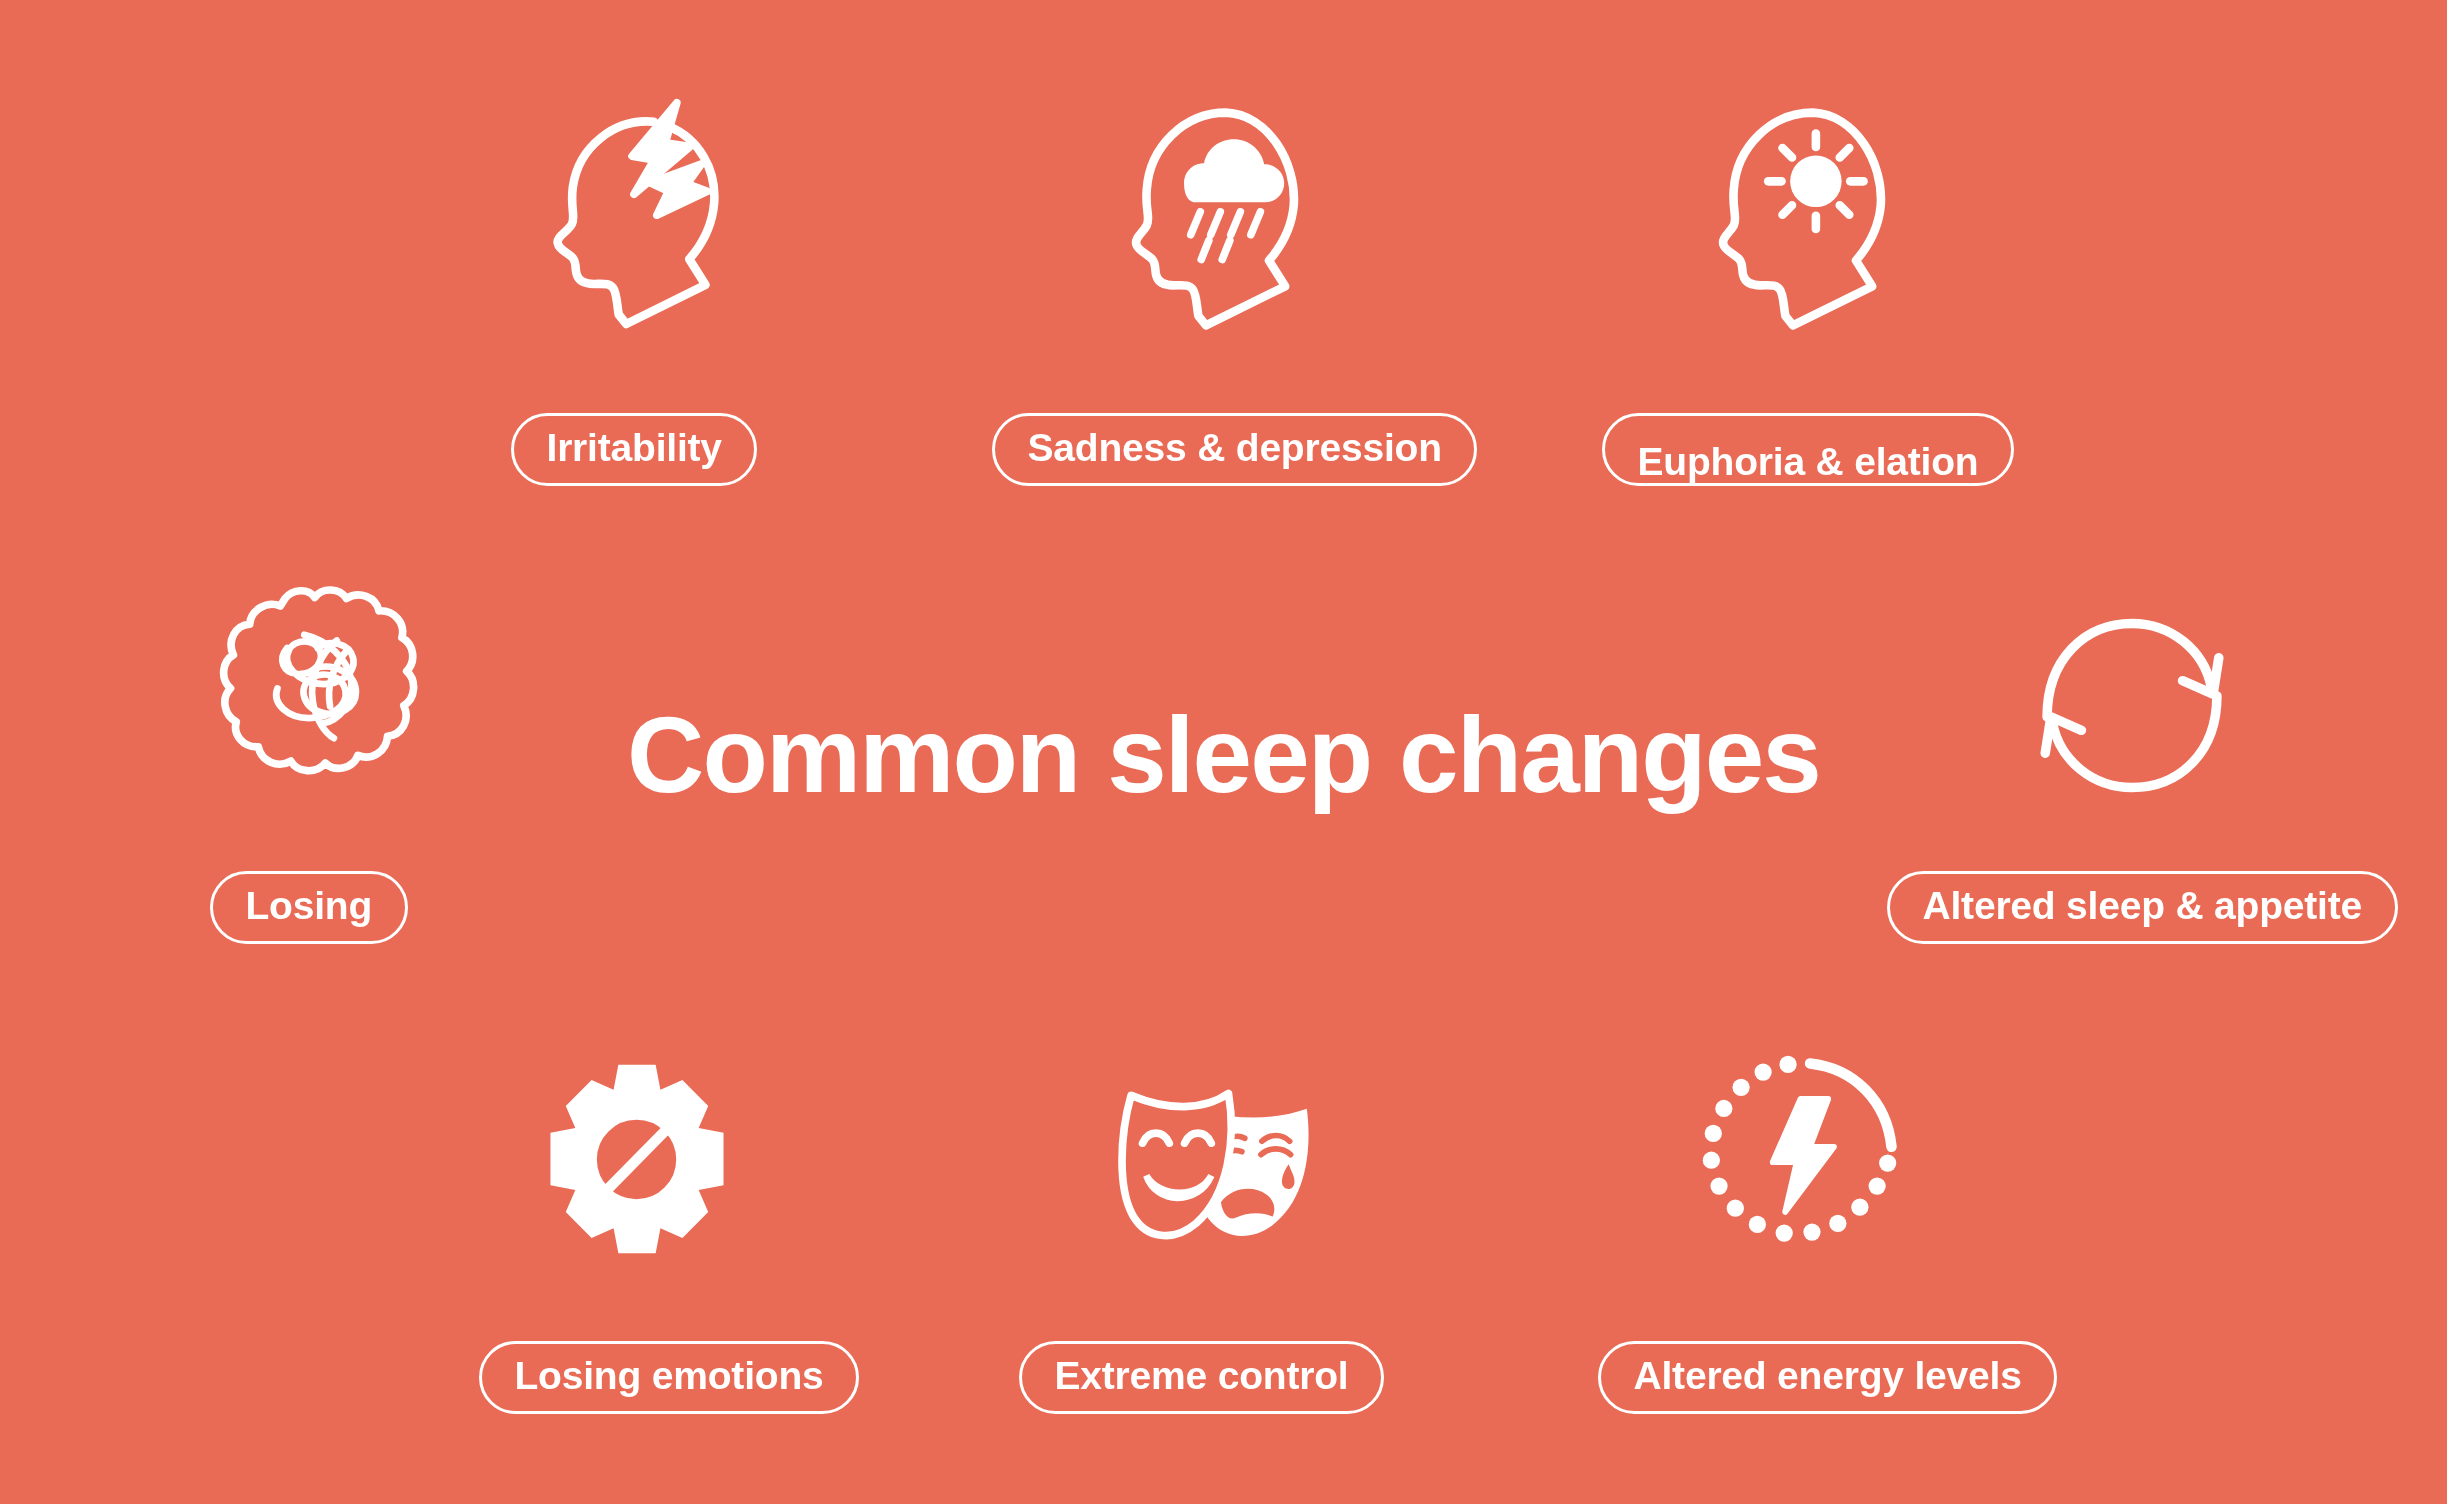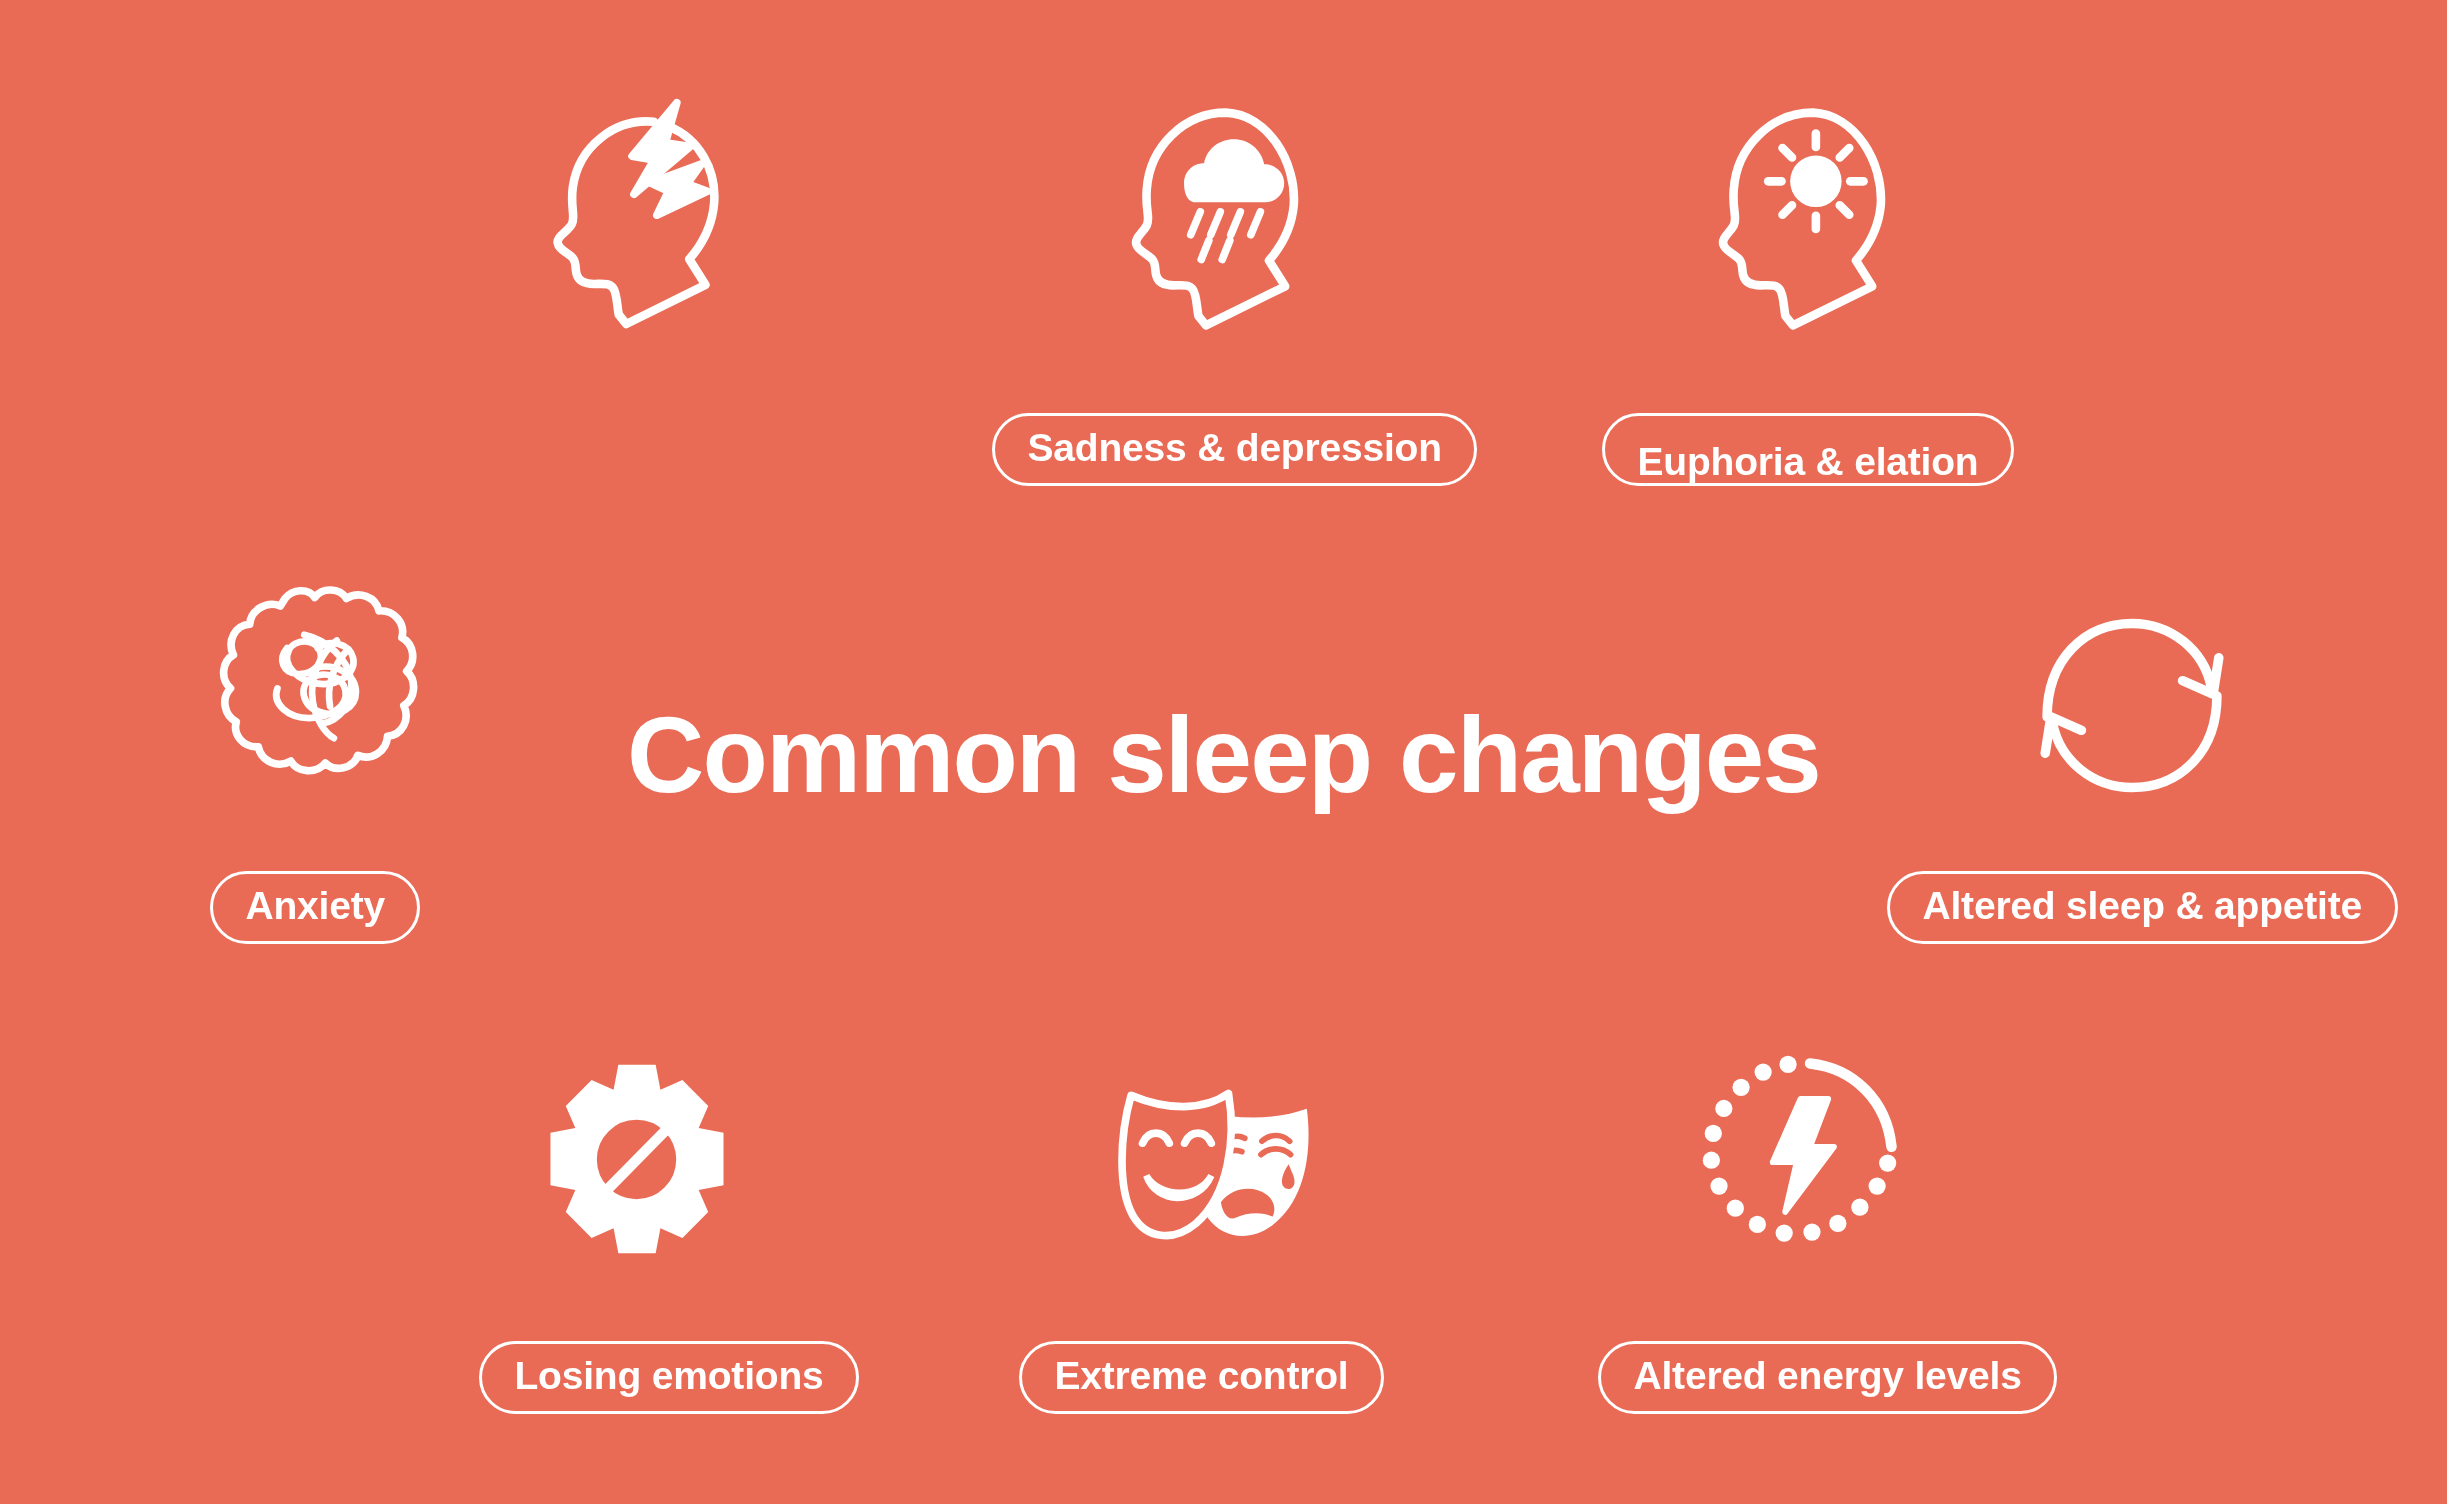--- a/index.html
+++ b/index.html
@@ -71,20 +71,23 @@
                C19 147 7 152 8 159 C9 166 20 170 24 175
                C28 180 26 186 28 192 C30 199 37 202 46 202
                C57 202 62 201 66 206 C70 211 70 222 72 234
                L80 244 L163 203 L146 176
                C160 160 170 140 172 118 C175 82 156 50 125 37"></path>
       <path d="M133 12 L86 68 L109 72 L88 108 L147 58 L121 54 Z" fill="#ffffff" stroke-width="8"></path>
       <path d="M159 76 L105 96 L124 105 L112 130 L165 105 L144 97 Z" fill="#ffffff" stroke-width="8"></path>
     </svg>
   </div>
 
+  <div class="pill" style="left:511px; top:413px;">
+    <span>Irritability</span>
+  </div>
 
   <div class="icon" style="left:1138px; top:105px; width:177px; height:229px;">
     <svg viewBox="0 0 185 240" fill="none" stroke="#ffffff" stroke-width="9" stroke-linecap="round" stroke-linejoin="round">
       <path d="M92 8 C48 8 12 44 9 88 C7 110 13 118 9 126
                C5 134 -4 139 -2 146 C0 153 11 157 15 162
                C19 167 17 173 19 179 C21 186 28 189 37 189
                C48 189 53 188 57 193 C61 198 61 209 63 221
                L71 231 L154 190 L137 163
                C151 147 161 127 163 105 C166 60 136 10 92 8 Z"></path>
       <g fill="#ffffff" stroke="none">
@@ -153,21 +156,21 @@
                  C130 96 112 89 98 97 C83 106 88 127 107 133
                  C126 139 144 128 144 112 C144 94 124 82 104 86"></path>
         <path d="M90 52 C113 57 136 77 139 100 C142 123 127 142 108 145"></path>
         <path d="M124 58 C106 72 95 98 99 122 C102 141 112 155 121 160"></path>
         <path d="M135 68 C120 84 113 106 117 127"></path>
       </g>
     </svg>
   </div>
 
   <div class="pill" style="left:210px; top:871px;">
-    <span>Anxiety</span>
+    <span>Losing</span>
   </div>
 
   <div id="title">Common sleep changes</div>
 
   <div class="icon" style="left:2028px; top:612px; width:208px; height:186px;">
     <svg viewBox="0 0 218 195" fill="none" stroke="#ffffff" stroke-width="10" stroke-linecap="round" stroke-linejoin="round">
 
       <path d="M20 110 C20 49 60 12 109 12 C150 12 184 40 192 78"></path>
       <path d="M162 72 L194 86 L200 48"></path>
 

